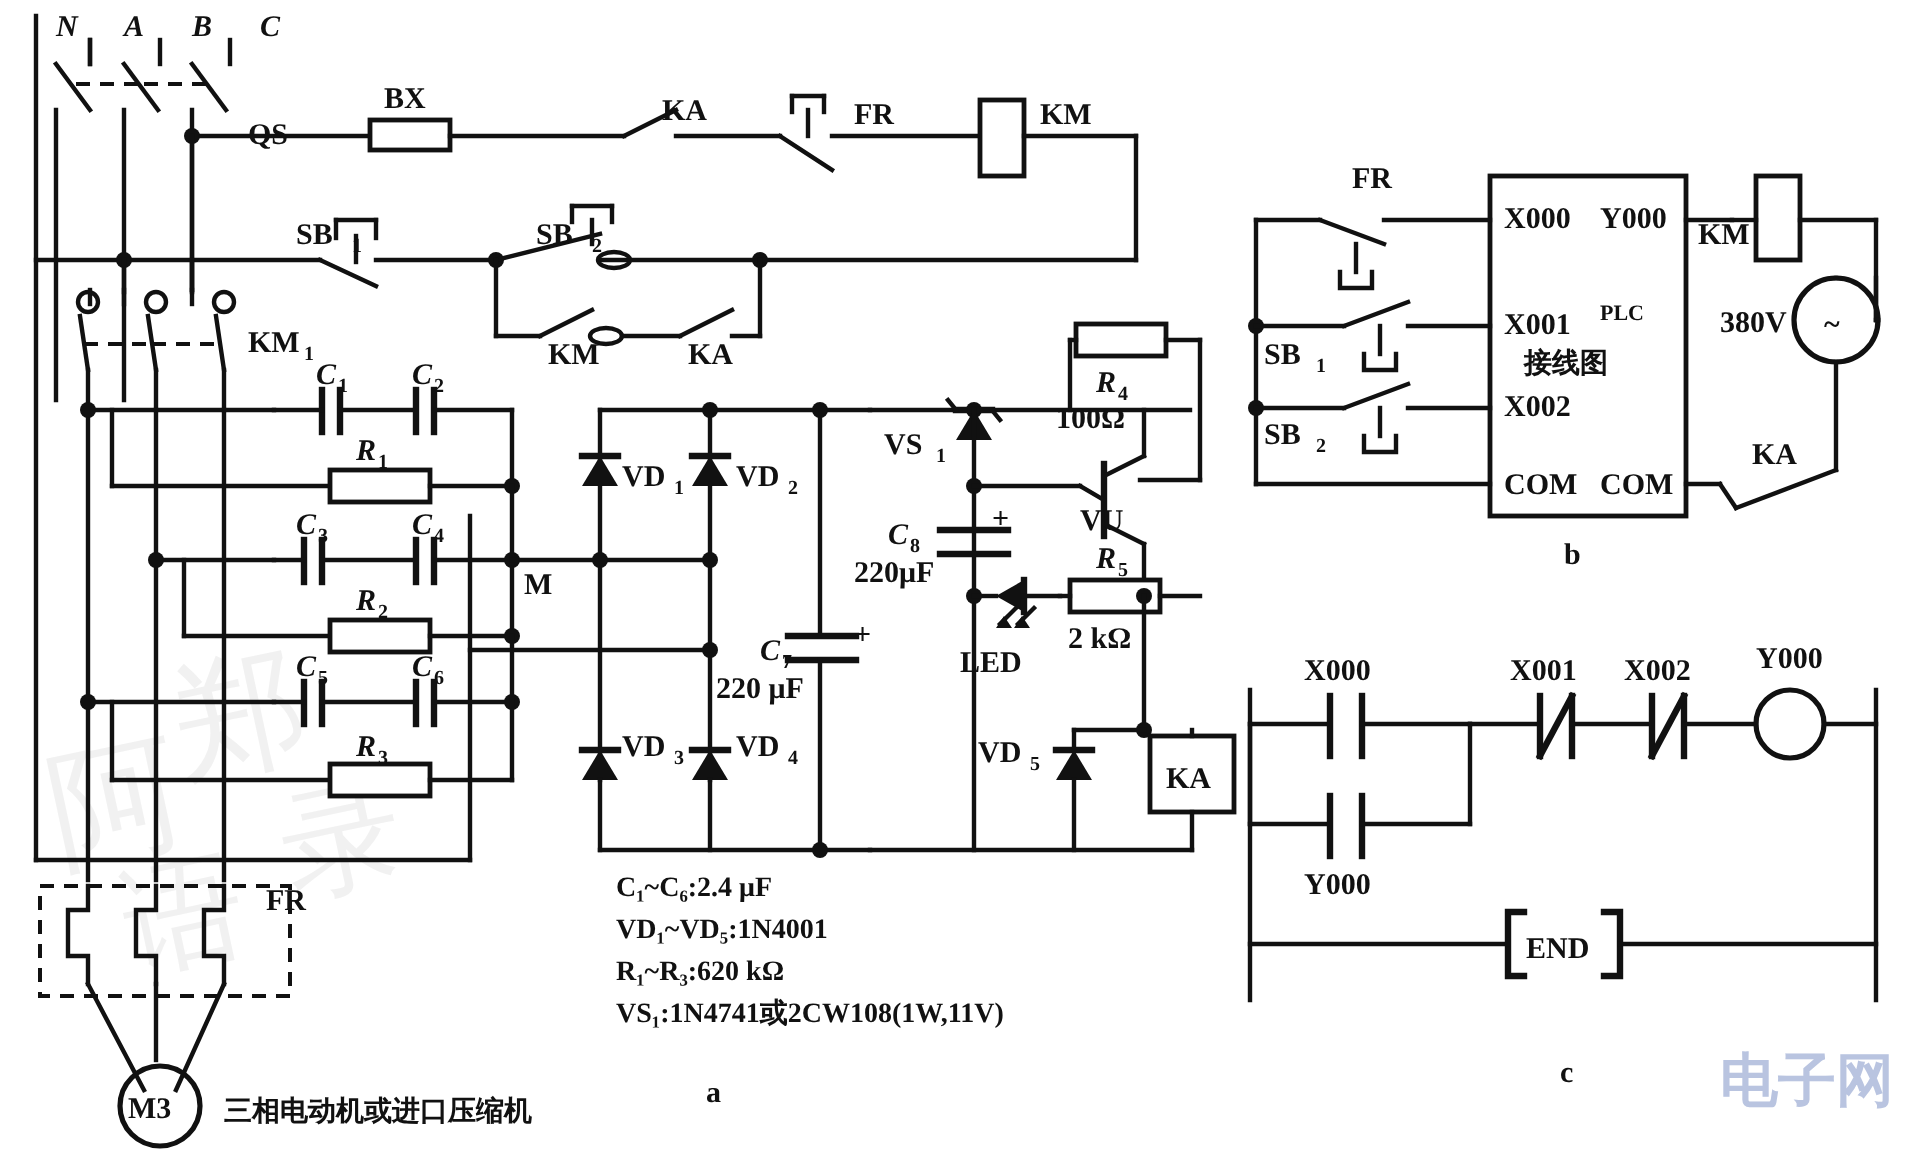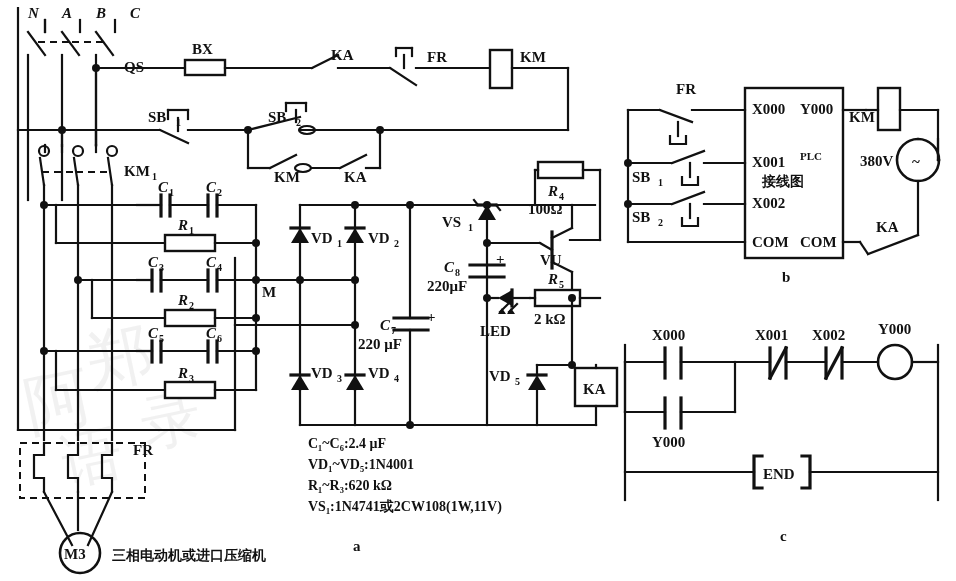--- a/index.html
+++ b/index.html
@@ -597,14 +597,15 @@
       <text class="lbl" x="812" y="340">X002</text>
       <text class="lbl" x="878" y="334">Y000</text>
       <text class="lbl" x="763" y="479">END</text>
 
       <text class="lbl-fig" x="353" y="551">a</text>
       <text class="lbl-fig" x="782" y="282">b</text>
       <text class="lbl-fig" x="780" y="541">c</text>
     </g>
   </svg>
 
+  <div class="wm" style="left:860px;top:521px;font-family:'DejaVu Sans',sans-serif;font-size:29px;font-weight:bold;color:#b9c4e0;">电子网</div>
 
 </div>
 
 </body></html>

